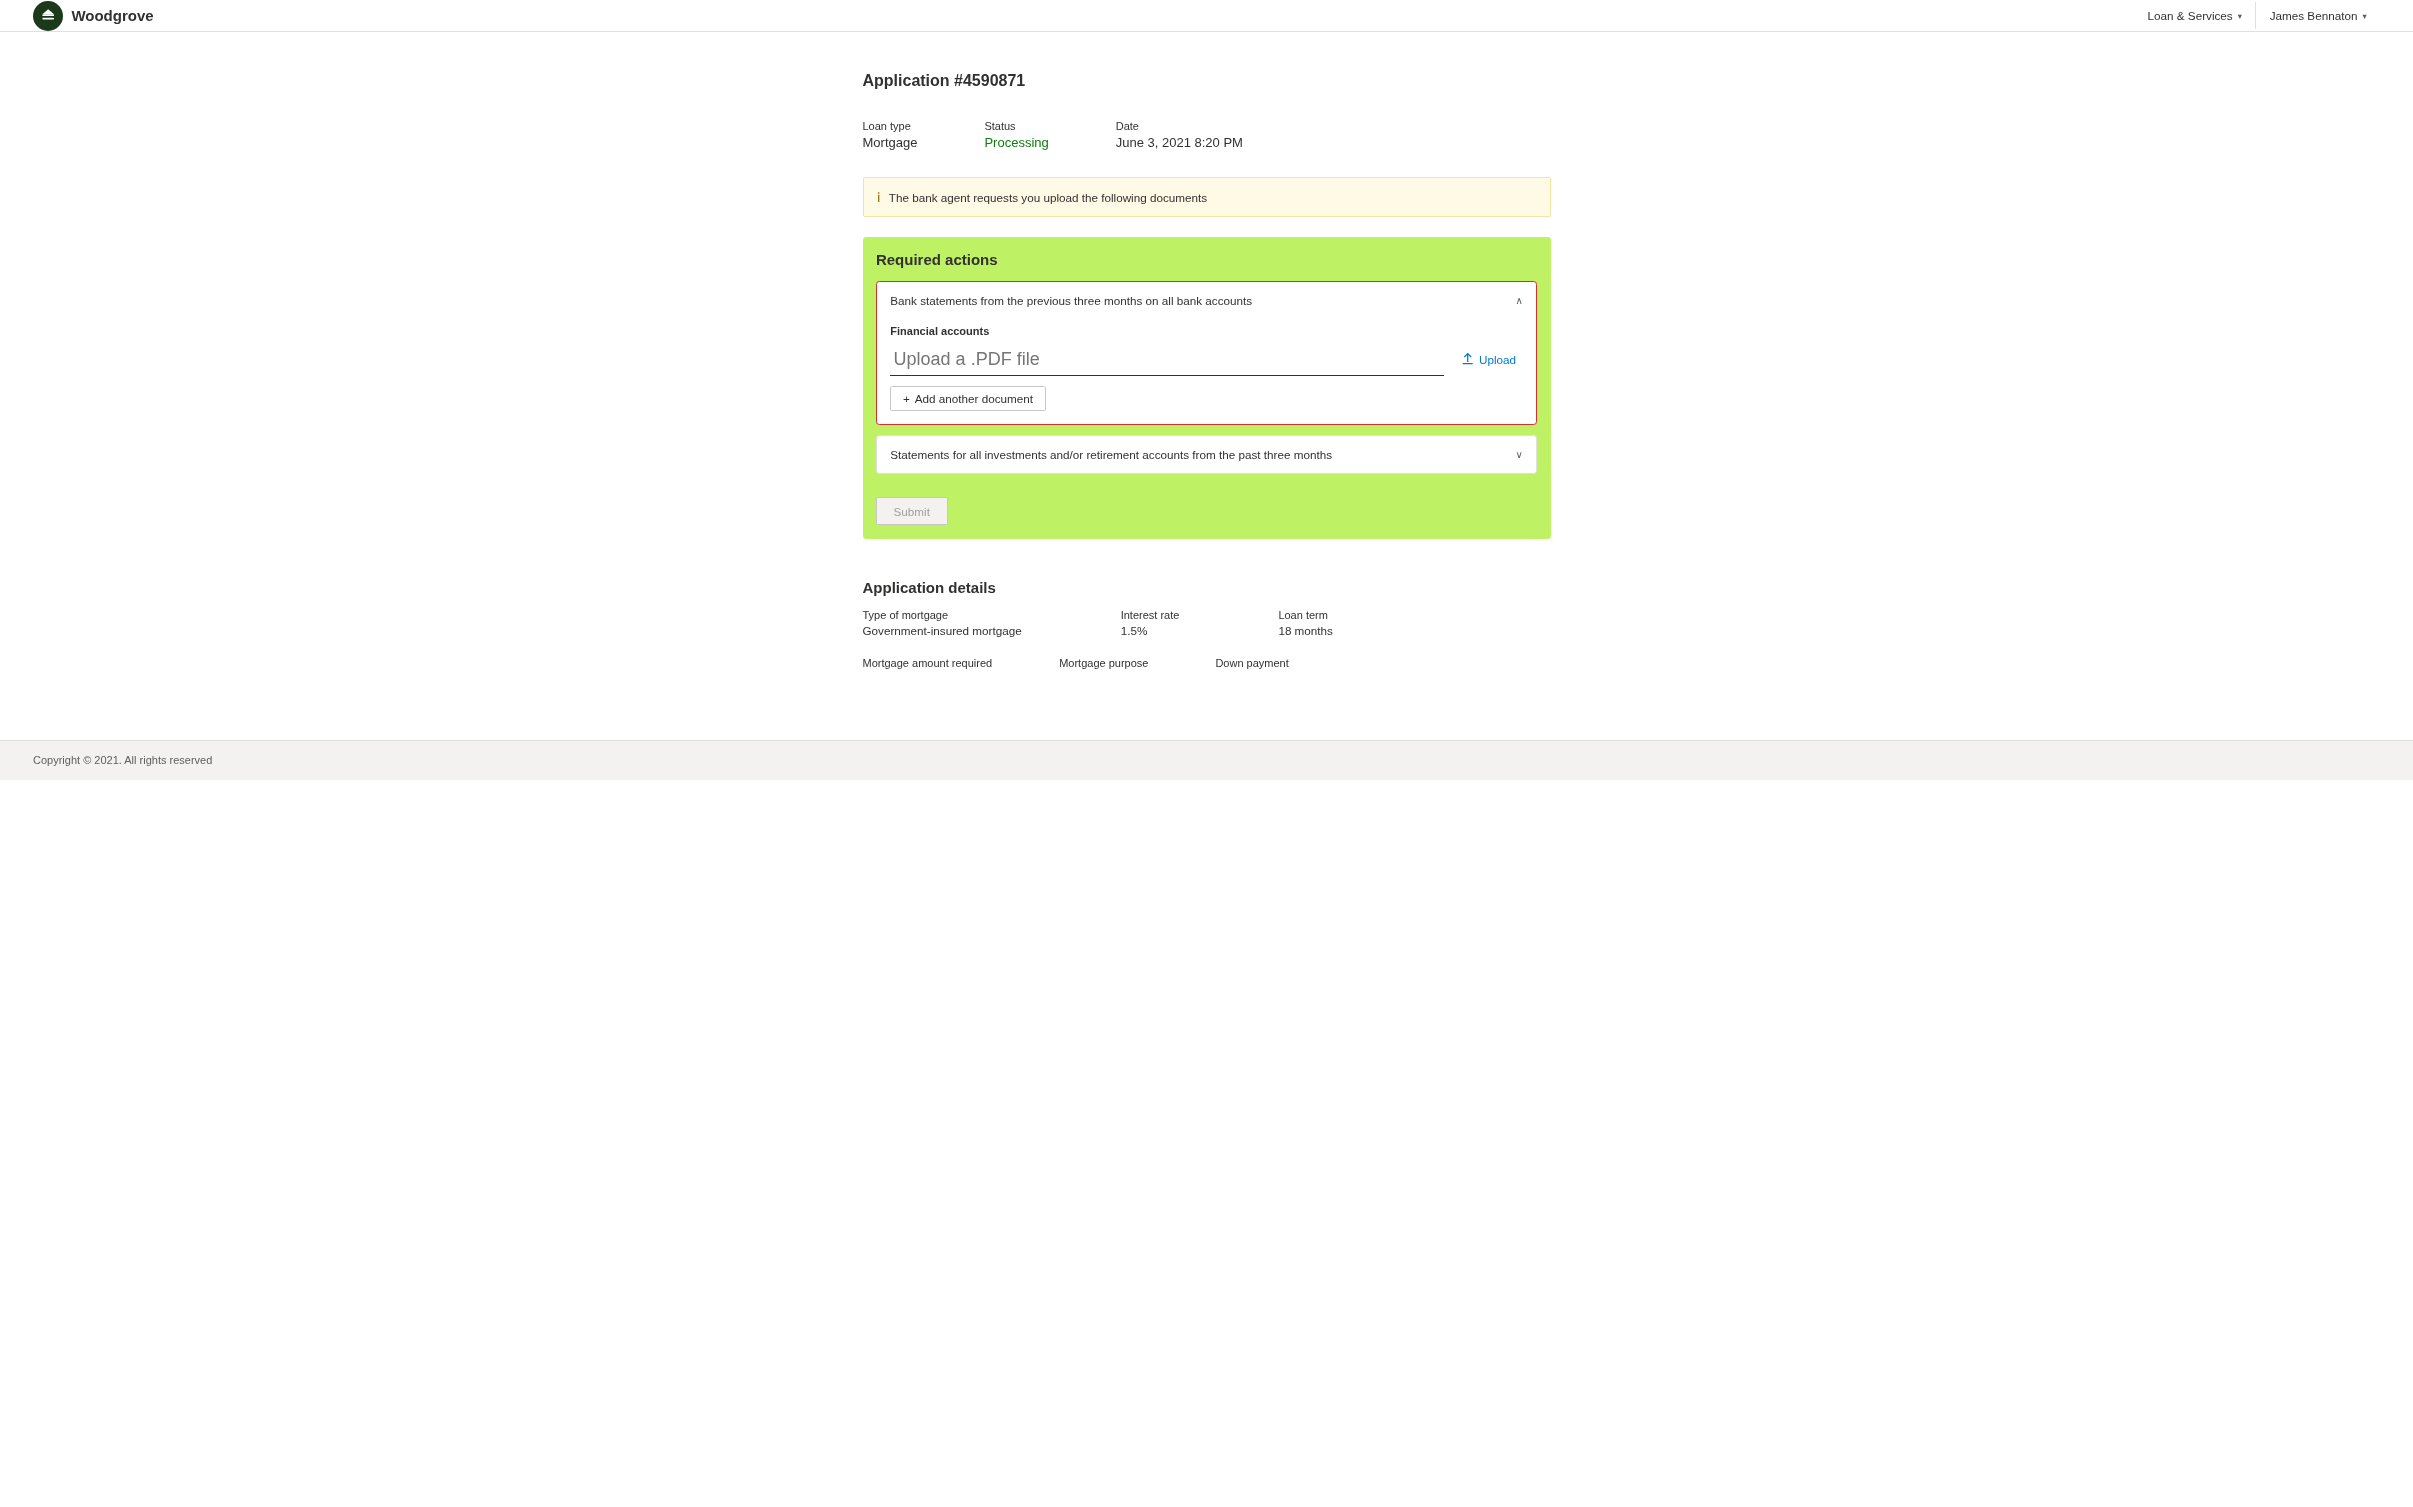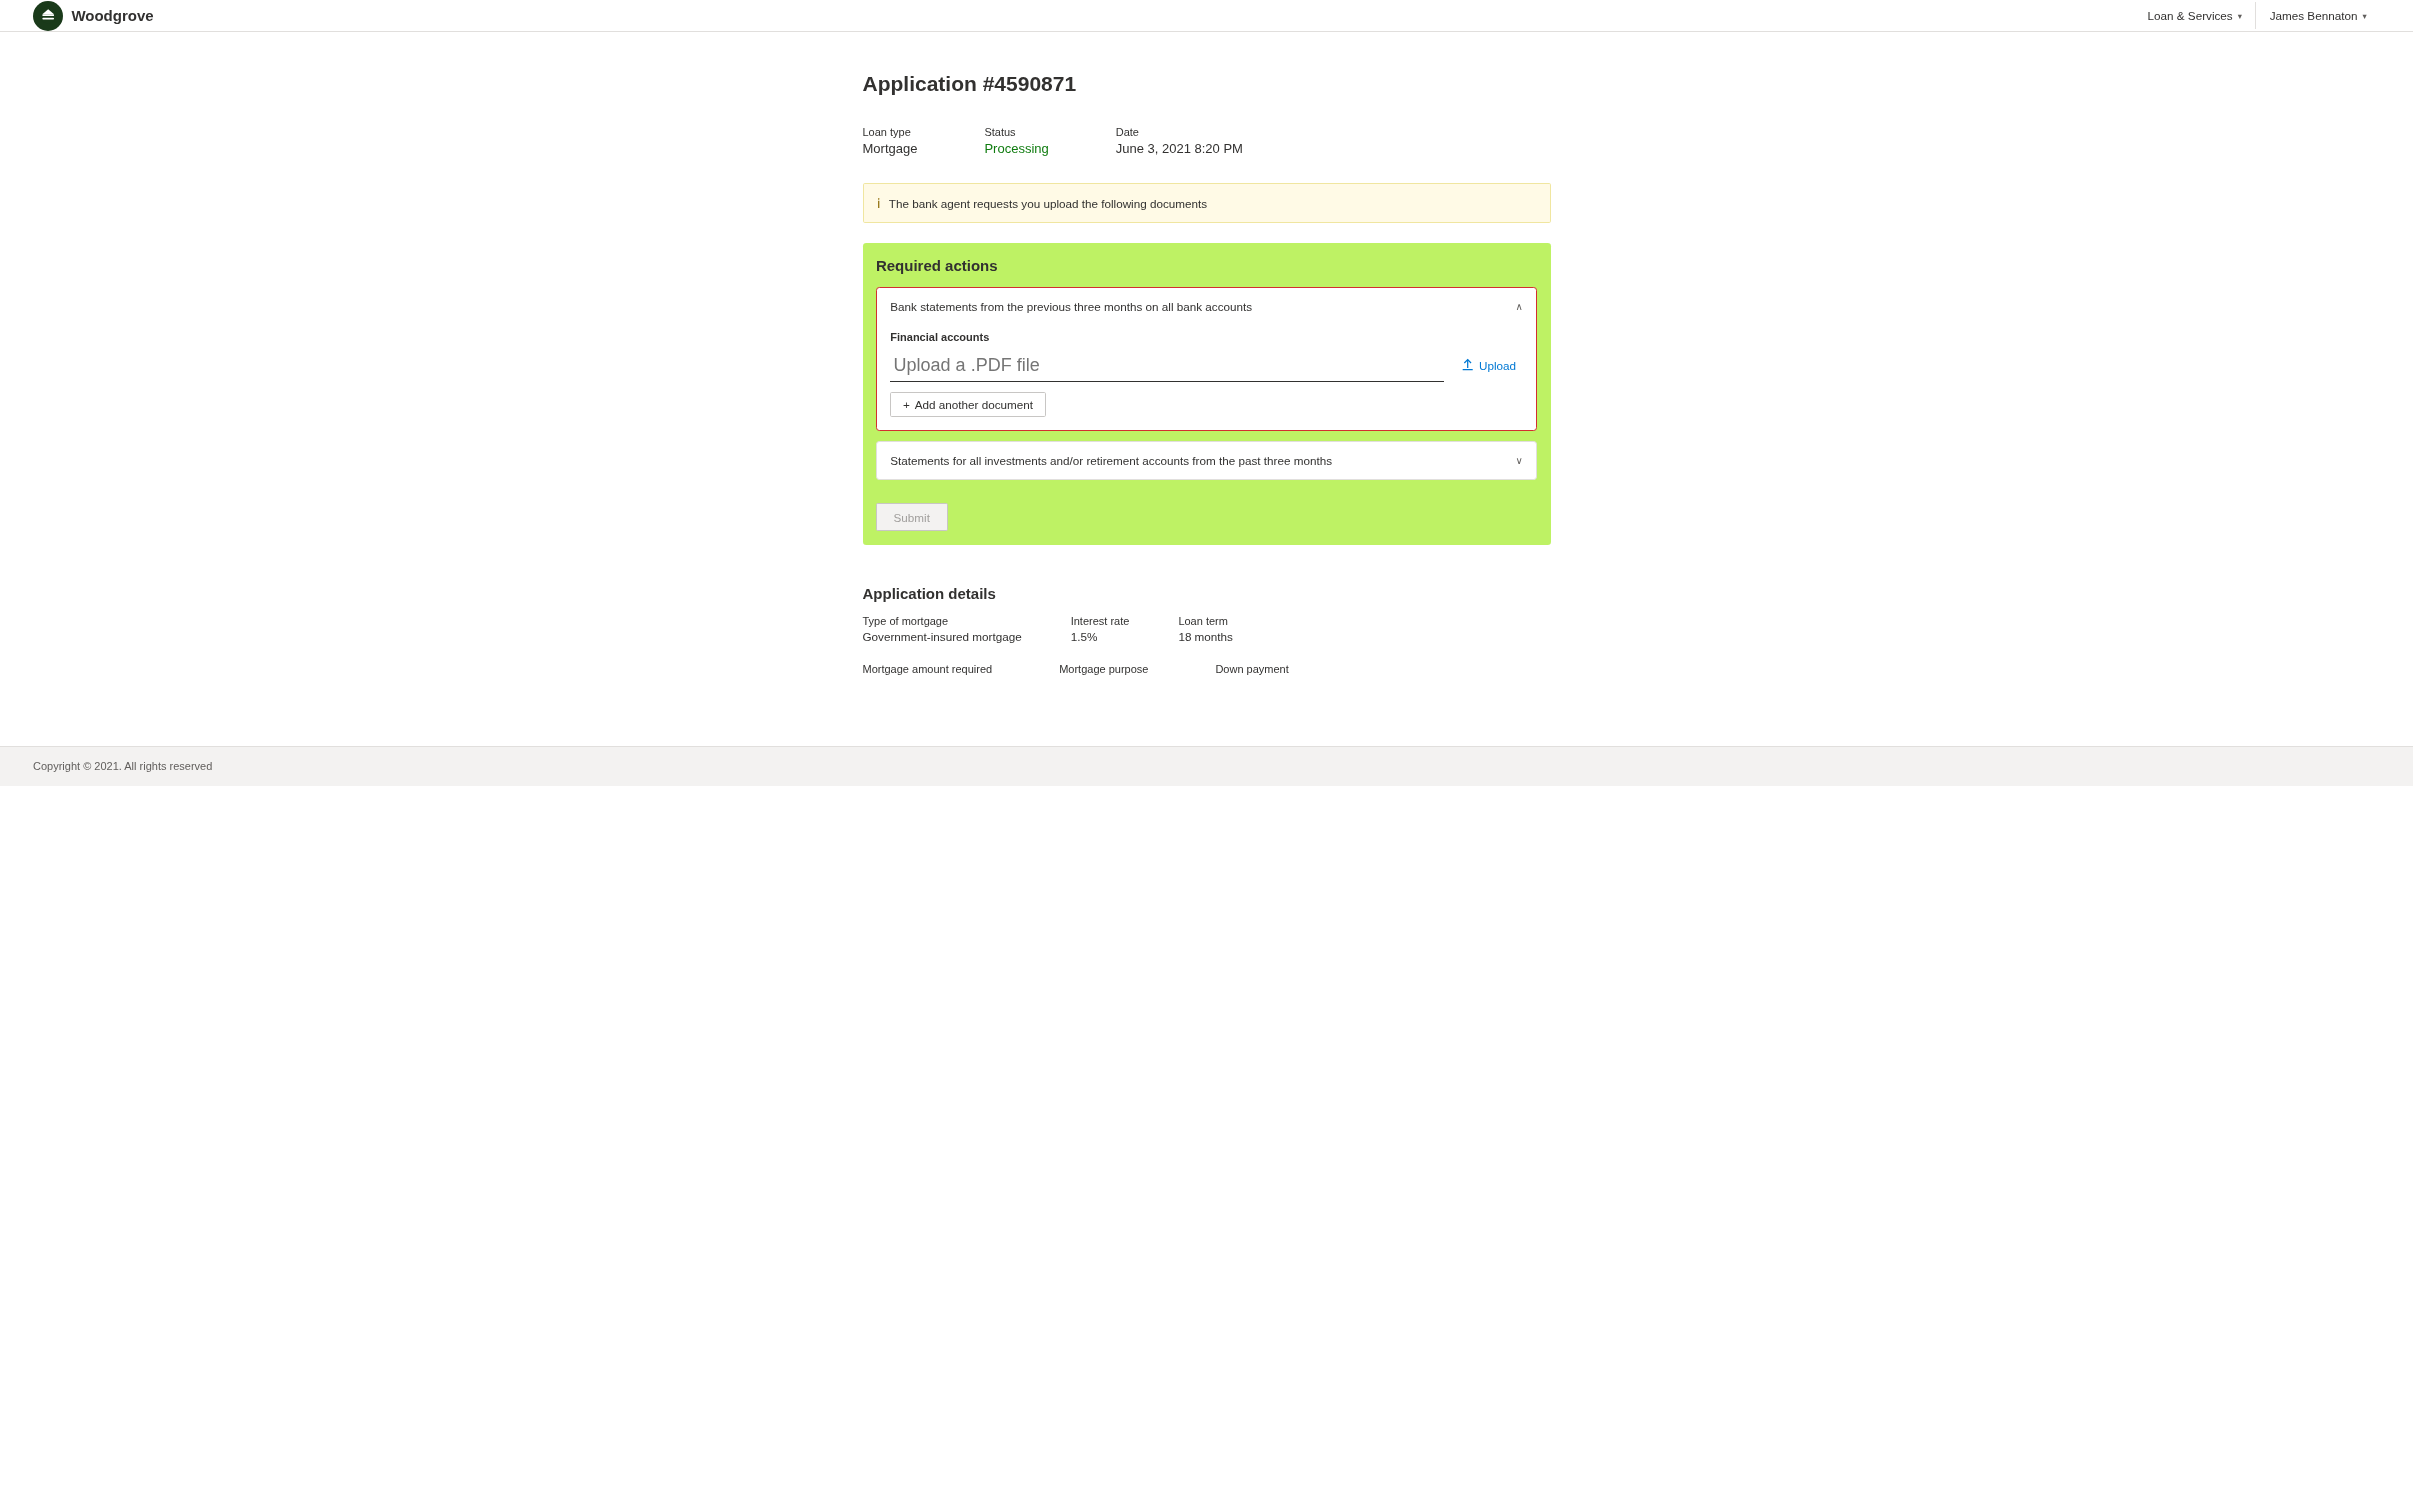--- a/index.html
+++ b/index.html
@@ -64,21 +64,21 @@
     }
 
     
     .main {
       max-width: 754px;
       margin: 0 auto;
       padding: 40px 33px 67px;
     }
 
     .page-title {
-      font-size: 21px;
+      font-size: 16px;
       font-weight: 600;
       color: #323130;
       margin-bottom: 30px;
     }
 
     
     .info-grid {
       display: flex;
       gap: 67px;
       margin-bottom: 27px;
@@ -232,21 +232,21 @@
       margin-top: 13.4px;
     }
 
     
     .details-section {
       margin-top: 40px;
     }
 
     .details-grid {
       display: flex;
-      gap: 49px;
+      gap: 99px;
       margin-top: 13.4px;
     }
 
     .detail-item label {
       font-size: 11px;
       color: #323130;
       display: block;
       margin-bottom: 3.3px;
     }
     .detail-item .value {

